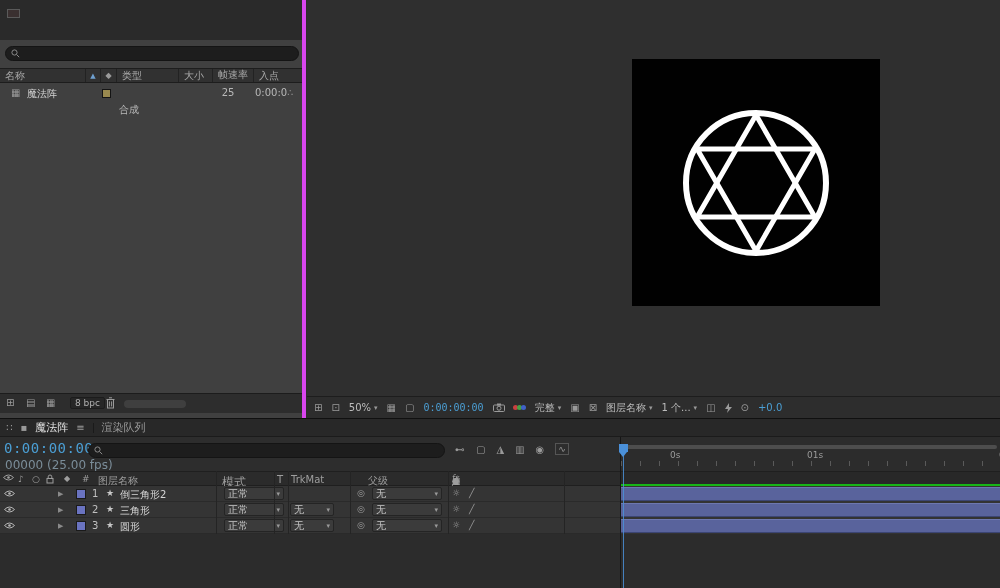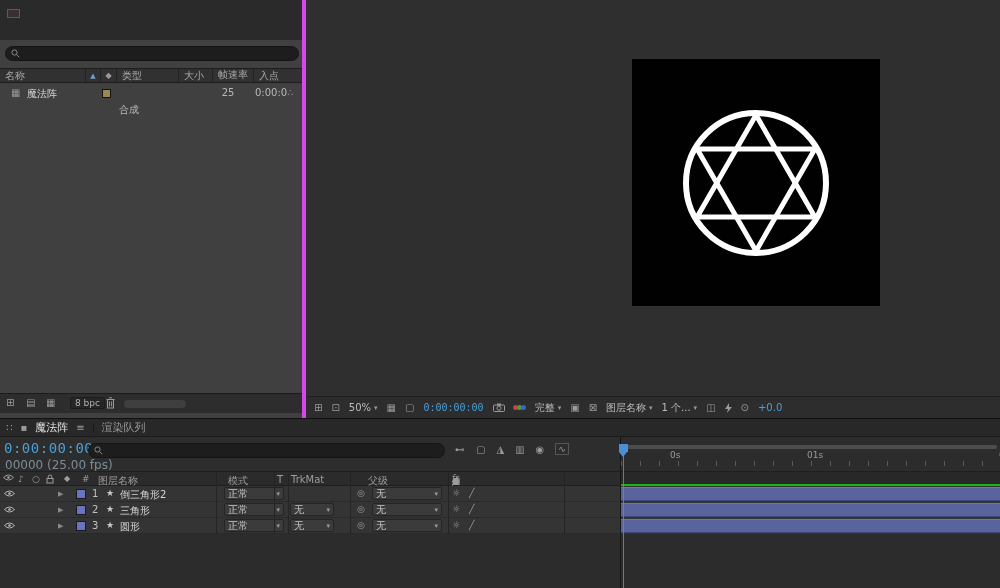--- a/index.html
+++ b/index.html
@@ -57,21 +57,21 @@
   .tl-left { position:absolute; left:0; top:18px; width:620px; height:152px; }
   .tl-time { position:absolute; left:4px; top:3px; font-family:"DejaVu Sans Mono", monospace; font-size:14px; letter-spacing:0.5px; color:#4b9fd5; }
   .tl-fpsinfo { position:absolute; left:5px; top:21px; font-size:12px; color:#7b8d99; }
   .tl-search { position:absolute; left:88px; top:6px; width:357px; height:15px; background:#1d1d1d; border:1px solid #141414; border-radius:8px; display:flex; align-items:center; padding:0 5px; gap:4px; }
   .tl-cluster { position:absolute; left:455px; top:6px; display:flex; gap:11px; align-items:center; }
   .tl-cluster span { color:#9a9a9a; font-size:10px; }
   .tl-cluster .boxed { border:1px solid #555; padding:0 2px; font-size:9px; }
   .tl-hdr { position:absolute; left:0; top:34px; width:620px; height:15px; background:#2b2b2b; border-top:1px solid #1f1f1f; border-bottom:1px solid #1f1f1f; font-size:9px; color:#9e9e9e; }
   .tl-hdr span, .tl-hdr svg { position:absolute; top:2px; }
   .h-audio { left:18px; } .h-solo { left:32px; } .h-label { left:64px; font-size:8px; } .h-hash { left:82px; }
-  .h-name { left:98px; font-size:10px; } .h-mode { left:228px; font-size:10px; } .h-t { left:277px; font-size:10px; }
+  .h-name { left:98px; font-size:10px; } .h-mode { left:222px; font-size:12px; } .h-t { left:277px; font-size:10px; }
   .h-trkmat { left:291px; font-size:10px; } .h-parent { left:368px; font-size:10px; }
   .h-sw { position:absolute !important; left:452px; top:2px; display:flex; gap:7px; }
   .h-sw b { font-weight:normal; font-style:italic; font-size:8px; color:#9e9e9e; }
   .tl-rows { position:absolute; left:0; top:49px; width:620px; }
   .lrow { position:relative; width:620px; height:16px; background:#343434; border-bottom:1px solid #2a2a2a; font-size:10px; }
   .lrow > * { position:absolute; }
   .r-eye { left:4px; top:4px; }
   .r-exp { left:58px; top:4px; font-size:7px; color:#8a8a8a; }
   .r-chip { left:76px; top:3px; width:10px; height:10px; background:#6a73c0; border:1px solid #1a1a1a; }
   .r-num { left:92px; top:2px; color:#c0c0c0; }

